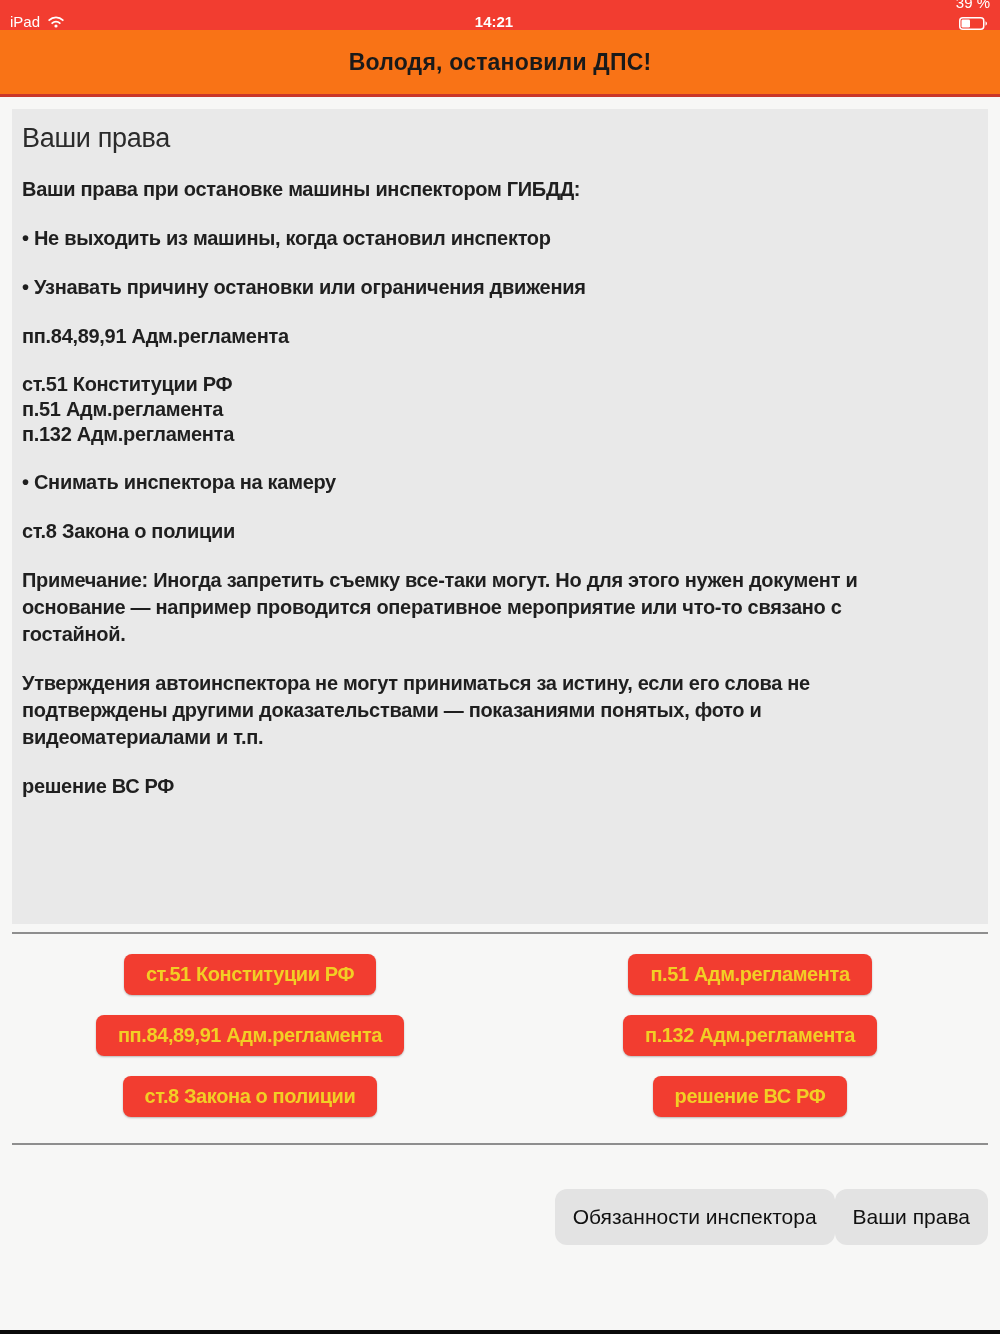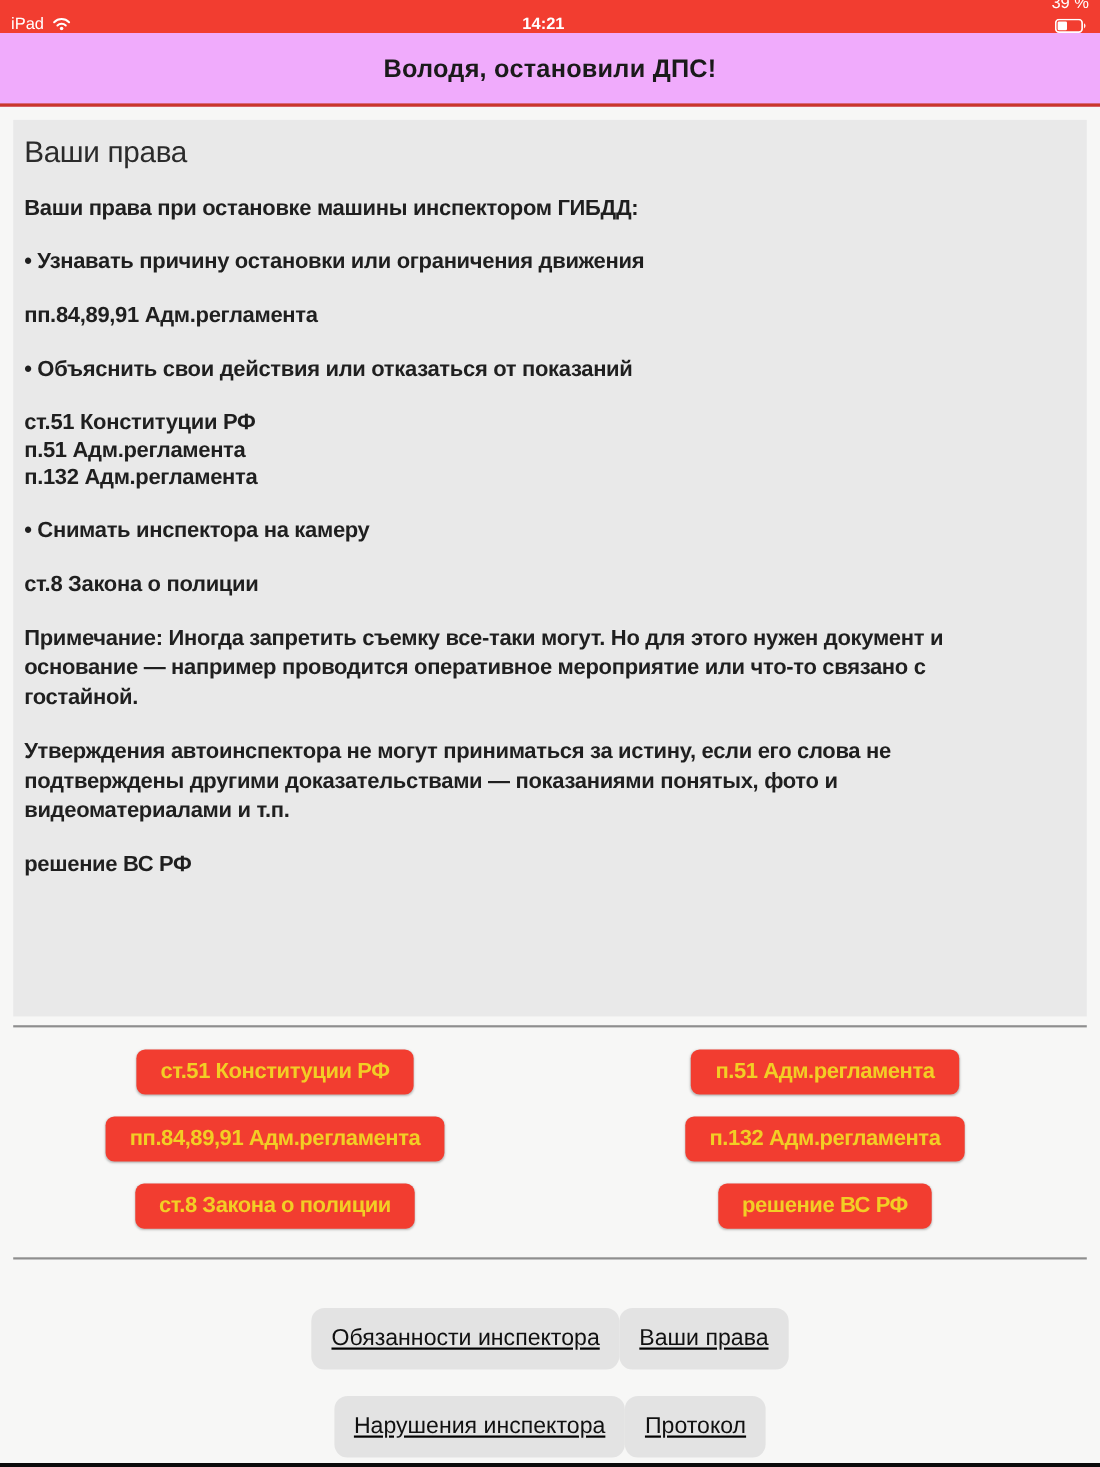--- a/index.html
+++ b/index.html
@@ -24,21 +24,21 @@
     position: absolute; left: 0; right: 12px; text-align: center;
     font-weight: 600; font-size: 15px;
   }
   .sb-right {
     margin-left: auto; display: flex; align-items: center; gap: 6px;
     position: relative; z-index: 1; flex-direction: column;
   }
   .wifi-icon svg, .battery-icon svg { display: block; }
   .header {
     height: 67px;
-    background: #f0abfc;
+    background: #f97316;
     border-bottom: 3px solid #c9372a;
     display: flex; align-items: center; justify-content: center;
   }
   .header-title {
     color: #1a1a1a;
     font-size: 23px;
     font-weight: 700;
     letter-spacing: 0.2px;
   }
   
@@ -93,23 +93,22 @@
     letter-spacing: -0.4px;
     padding: 9px 22px;
     border-radius: 8px;
     box-shadow: 0 1px 2px rgba(0,0,0,0.25);
     cursor: pointer;
     white-space: nowrap;
   }
   
   .nav-area { padding: 44px 12px 0 12px; }
   .nav-row {
-    display: flex; justify-content: center;
+    display: flex; justify-content: flex-end;
     margin-bottom: 24px;
-    text-decoration: underline;
   }
   .nav-btn {
     background: #e3e3e3;
     color: #111;
     font-size: 21px;
     padding: 16px 18px;
     border-radius: 12px;
     cursor: pointer;
     white-space: nowrap;
   }
@@ -148,23 +147,23 @@
 </div>
 
 <div class="header">
   <div class="header-title">Володя, остановили ДПС!</div>
 </div>
 
 <div class="panel">
   <div class="panel-title">Ваши права</div>
   <div>
       <div class="block paragraph">Ваши права при остановке машины инспектором ГИБДД:</div>
+      <div class="block bullet">Не выходить из машины, когда остановил инспектор</div>
       <div class="block bullet">Узнавать причину остановки или ограничения движения</div>
       <div class="block bold">пп.84,89,91 Адм.регламента</div>
-      <div class="block bullet">Объяснить свои действия или отказаться от показаний</div>
       <div class="block bold-group">
         <div>ст.51 Конституции РФ</div>
         <div>п.51 Адм.регламента</div>
         <div>п.132 Адм.регламента</div>
       </div>
       <div class="block bullet">Снимать инспектора на камеру</div>
       <div class="block bold">ст.8 Закона о полиции</div>
       <div class="block paragraph">Примечание: Иногда запретить съемку все-таки могут. Но для этого нужен документ и основание — например проводится оперативное мероприятие или что-то связано с гостайной.</div>
       <div class="block paragraph">Утверждения автоинспектора не могут приниматься за истину, если его слова не подтверждены другими доказательствами — показаниями понятых, фото и видеоматериалами и т.п.</div>
       <div class="block bold">решение ВС РФ</div>
@@ -200,19 +199,15 @@
     </div>
   </div>
 
 <hr class="divider">
 
 <div class="nav-area">
     <div class="nav-row">
       <div class="nav-btn">Обязанности инспектора</div>
       <div class="nav-btn">Ваши права</div>
     </div>
-    <div class="nav-row">
-      <div class="nav-btn">Нарушения инспектора</div>
-      <div class="nav-btn">Протокол</div>
-    </div>
   </div>
 
 <div class="home-bar"></div>
 
 </body></html>

